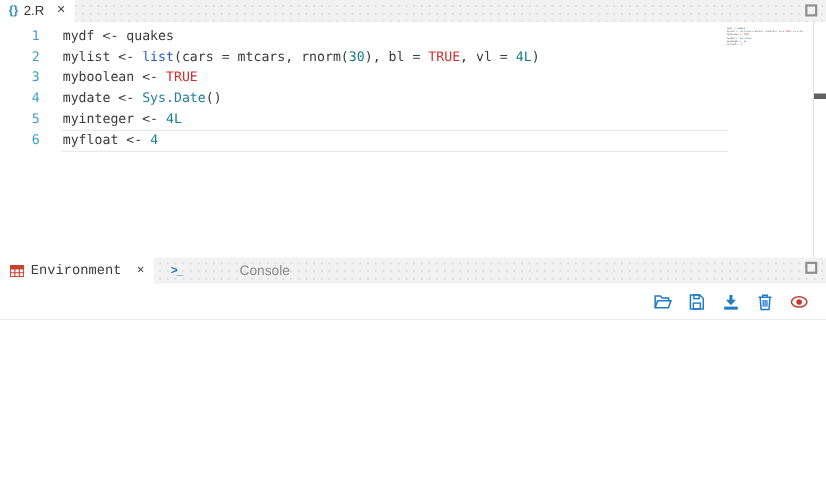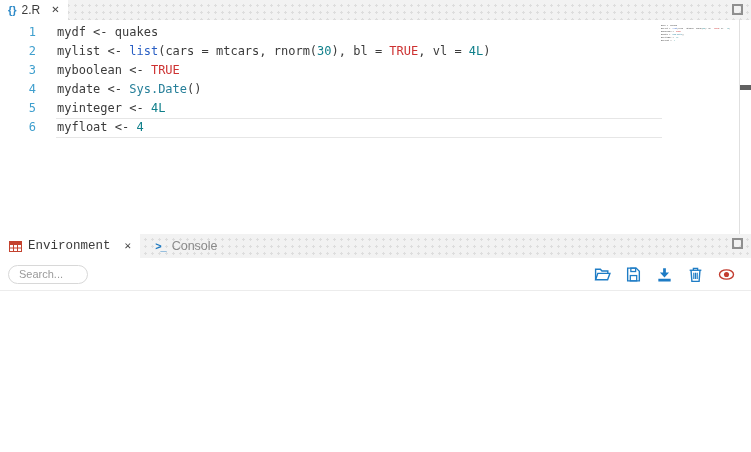--- a/index.html
+++ b/index.html
@@ -39,21 +39,21 @@
   .editor-right-border{position:absolute;left:739px;top:0;width:1px;height:214px;background:#e0e0e0;}
   .overview-marker{position:absolute;left:740px;top:65px;width:11px;height:5px;background:#616161;}
 
   
   .panel-tabbar{height:24px;display:flex;align-items:stretch;}
   .ptab{display:flex;align-items:center;gap:6px;padding:0 9px;cursor:pointer;}
   .ptab.active{background:#fff;font-family:Liberation Mono, monospace;}
   .ptab-label{font-size:12.5px;}
   .ptab.active .ptab-label{color:#3b3b3b;}
   .ptab.inactive{margin-left:6px;}
-  .ptab.inactive .ptab-label{color:#8a8a8a;}
+  .ptab.inactive .ptab-label{color:#8a8a8a;margin-left:46px;}
   .term-glyph{color:#1c78c0;font-size:11px;font-weight:700;letter-spacing:-1px;}
   .ptab .tab-close{font-size:11px;margin-left:8px;}
 
   .action-bar{height:32px;background:#fff;border-bottom:1px solid #ececec;
               display:flex;align-items:center;padding:0 16px 0 8px;}
   .search-pill{width:80px;height:19px;border:1px solid #d8d8d8;border-radius:10px;
                font-family:"Liberation Sans",sans-serif;font-size:11px;color:#555;
                padding:0 0 0 10px;outline:none;background:#fff;box-sizing:border-box;}
   .search-pill::placeholder{color:#9a9a9a;}
   .action-icons{margin-left:auto;display:flex;align-items:center;gap:14px;}
@@ -107,21 +107,20 @@
     </div>
     <div class="ptab inactive">
       <span class="term-glyph">&gt;_</span>
       <span class="ptab-label">Console</span>
     </div>
     <div class="tab-fill"></div>
     <div class="sq-icon"></div>
   </div>
 
   <div class="action-bar">
-    <input class="search-pill" placeholder="Search..." style="">
     <div class="action-icons">
       <svg class="aicon" viewBox="0 0 16 15">
         <path d="M1.5 12.5 V2.5 H6 L7.5 4.2 H13 V6.4" fill="none" stroke="#1e7cc5" stroke-width="1.3"></path>
         <path d="M1.5 12.5 L3.6 6.4 H15 L12.8 12.5 Z" fill="none" stroke="#1e7cc5" stroke-width="1.3"></path>
       </svg>
       <svg class="aicon" viewBox="0 0 16 15">
         <path d="M2.5 1.5 H10.5 L13.5 4.5 V13.5 H2.5 Z" fill="none" stroke="#1e7cc5" stroke-width="1.3"></path>
         <rect x="5" y="8.5" width="6" height="5" fill="none" stroke="#1e7cc5" stroke-width="1.2"></rect>
         <rect x="5.5" y="1.5" width="4.5" height="3.2" fill="none" stroke="#1e7cc5" stroke-width="1.2"></rect>
       </svg>

